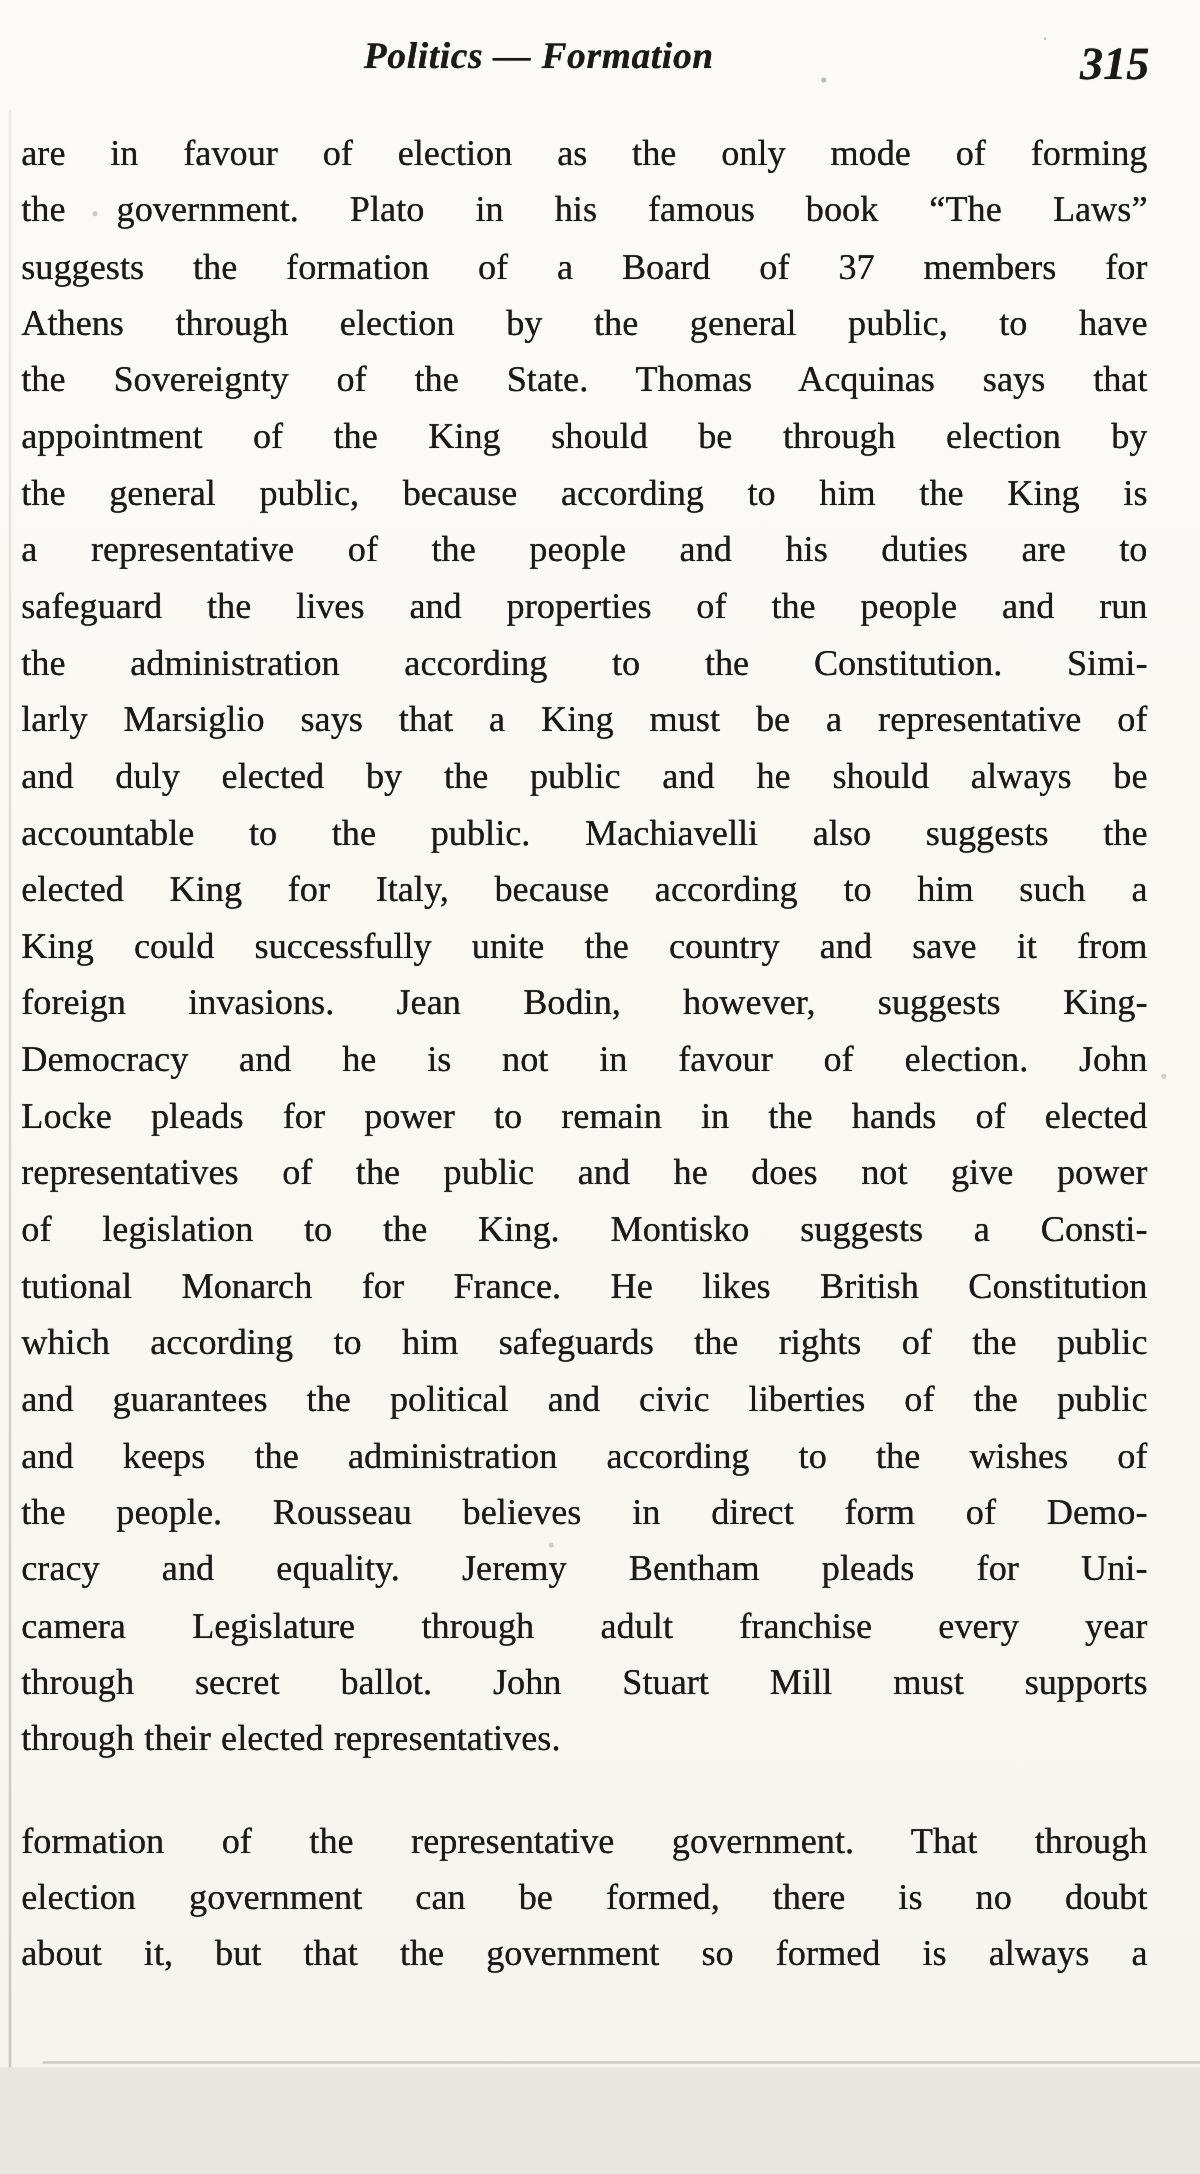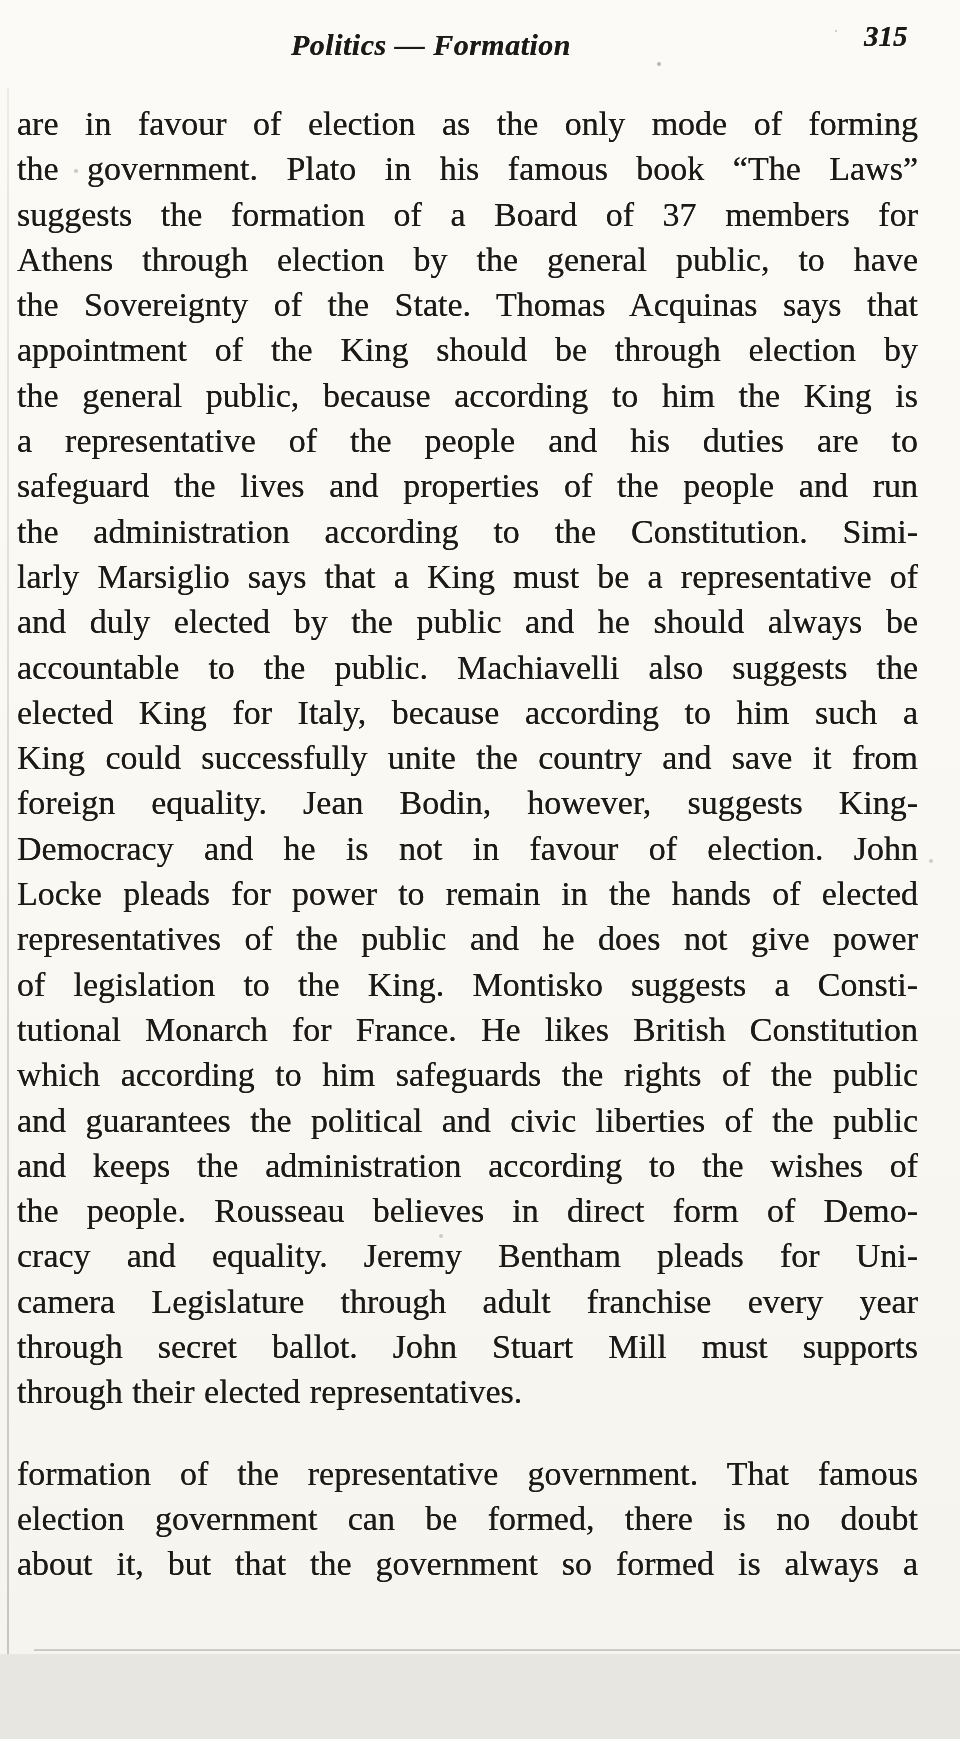--- a/index.html
+++ b/index.html
@@ -14,32 +14,32 @@
   }
   
   .header-title{
     position:absolute;top:28px;left:0;width:862px;
     text-align:center;
     font-size:30px;font-style:italic;font-weight:bold;
     letter-spacing:0.5px;
     text-shadow:0 0 0.6px rgba(20,18,16,.85);
   }
   .page-number{
-    position:absolute;top:20px;left:864px;
-    font-size:29px;font-style:italic;font-weight:bold;
+    position:absolute;top:30px;left:864px;
+    font-size:37px;font-style:italic;font-weight:bold;
     text-shadow:0 0 0.6px rgba(20,18,16,.85);
   }
   
   .page-body{
     position:absolute;top:101px;left:17px;width:901px;
   }
   .para{margin:0;}
   .para + .para{margin-top:36px;}
   .line{
-    font-size:34px;
+    font-size:29px;
     line-height:45.3px;height:45.3px;overflow:hidden;
     text-align:justify;text-align-last:justify;
     text-shadow:0 0 0.55px rgba(15,13,11,.9);
     word-spacing:1px;
   }
   .line.j::after{content:"";display:inline-block;width:100%;height:0;vertical-align:top;}
   .line.plain{text-align:left;text-align-last:left;}
   .line.indent{text-indent:40px;}
   
   .left-streak{
@@ -82,37 +82,37 @@
         <div class="line j">appointment of the King should be through election by</div>
         <div class="line j">the general public, because according to him the King is</div>
         <div class="line j">a representative of the people and his duties are to</div>
         <div class="line j">safeguard the lives and properties of the people and run</div>
         <div class="line j">the administration according to the Constitution.  Simi-</div>
         <div class="line j">larly Marsiglio says that a King must be a representative of</div>
         <div class="line j">and duly elected by the public and he should always be</div>
         <div class="line j">accountable to the public.  Machiavelli also suggests the</div>
         <div class="line j">elected King for Italy, because according to him such a</div>
         <div class="line j">King could successfully unite the country and save it from</div>
-        <div class="line j">foreign equality.  Jean Bodin, however, suggests King-</div>
+        <div class="line j">foreign invasions.  Jean Bodin, however, suggests King-</div>
         <div class="line j">Democracy and he is not in favour of election.  John</div>
         <div class="line j">Locke pleads for power to remain in the hands of elected</div>
         <div class="line j">representatives of the public and he does not give power</div>
         <div class="line j">of legislation to the King.  Montisko suggests a Consti-</div>
         <div class="line j">tutional Monarch for France.  He likes British Constitution</div>
         <div class="line j">which according to him safeguards the rights of the public</div>
         <div class="line j">and guarantees the political and civic liberties of the public</div>
         <div class="line j">and keeps the administration according to the wishes of</div>
         <div class="line j">the people.  Rousseau believes in direct form of Demo-</div>
         <div class="line j">cracy and equality.  Jeremy Bentham pleads for Uni-</div>
         <div class="line j">camera Legislature through adult franchise every year</div>
         <div class="line j">through secret ballot.  John Stuart Mill must supports</div>
         <div class="line plain">through their elected representatives.</div>
       </div>
       <div class="para">
-        <div class="line j">formation of the representative government.  That famous</div>
+        <div class="line j">formation of the representative government.  That through</div>
         <div class="line j">election government can be formed, there is no doubt</div>
         <div class="line j">about it, but that the government so formed is always a</div>
       </div>
     </div>
 
   <div class="left-streak"></div>
   <div class="bottom-line"></div>
   <div class="specks"></div>
 </div>
 

